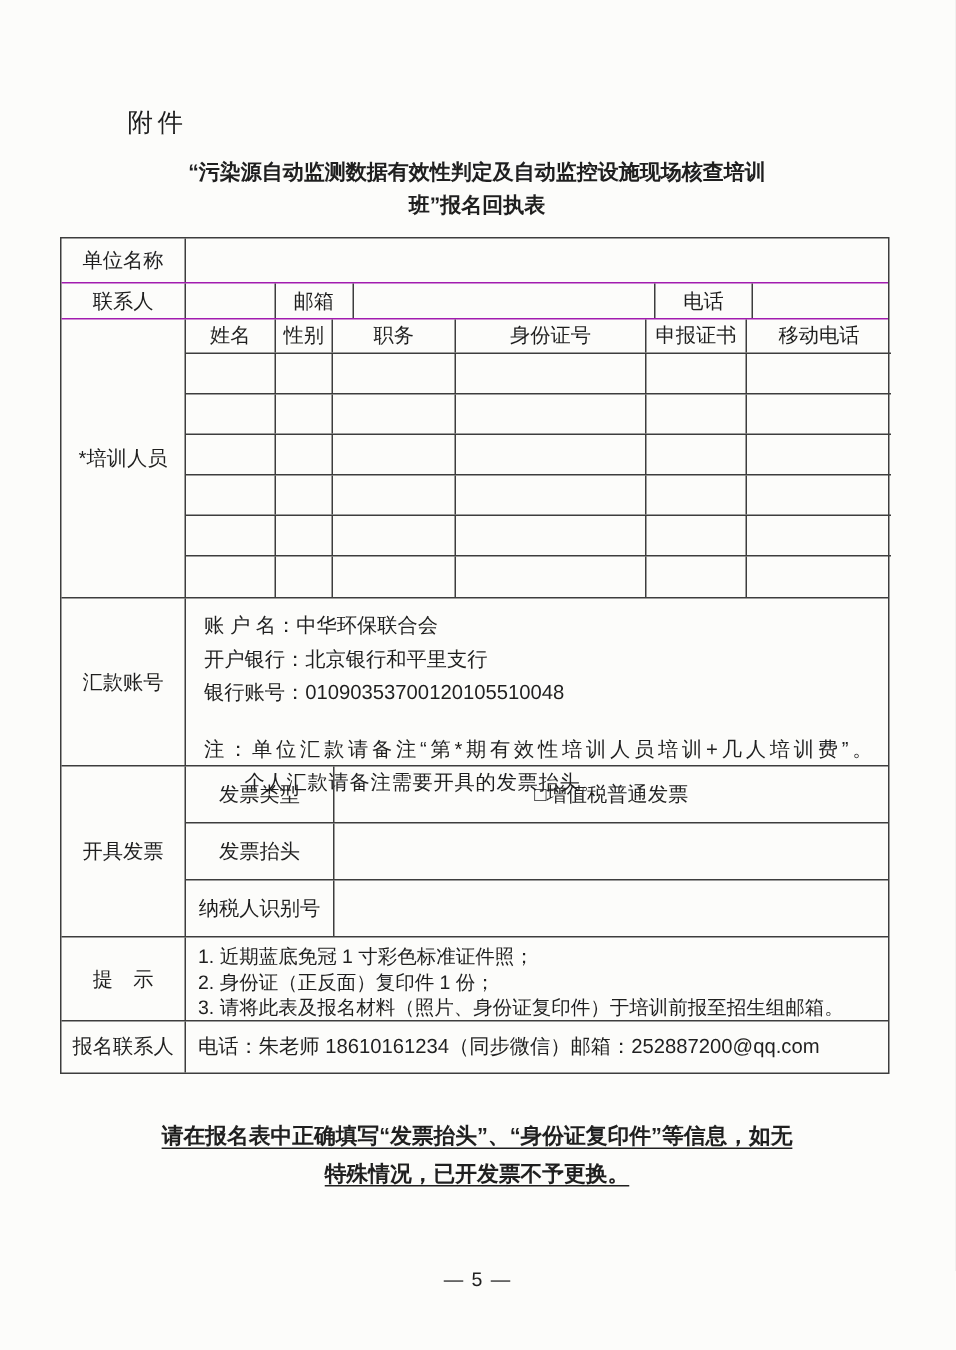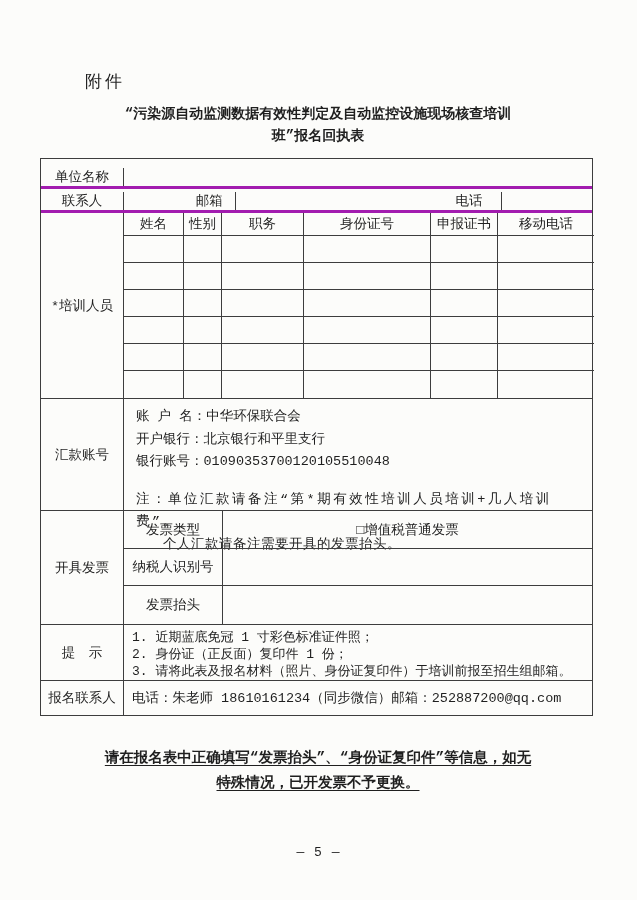--- a/index.html
+++ b/index.html
@@ -4,21 +4,21 @@
 <style>
   * { margin: 0; padding: 0; box-sizing: border-box; }
   html, body { background: #e8e8e6; }
   .page {
     position: relative;
     width: 637px;
     height: 900px;
     margin: 0 auto;
     background: #fcfcfa;
     color: #1f1f1f;
-    font-family: Liberation Mono, monospace;
+    font-family: Liberation Sans, sans-serif;
     overflow: hidden;
     padding-left: 48px;
   }
   .attachment {
     position: absolute;
     left: 85px; top: 70px;
     font-size: 17px;
     letter-spacing: 3px;
   }
   .doc-title {
@@ -30,21 +30,21 @@
     font-size: 14px;
     line-height: 1.6;
   }
   .form-table {
     position: absolute;
     left: 40px; top: 158px;
     width: 553px;
     border: 1.4px solid #3d3d3d;
     font-size: 13.5px;
   }
-  .trow { display: flex; border-bottom: 3px solid #a21caf; align-items: flex-end; }
+  .trow { display: flex; border-bottom: 1px solid #a21caf; }
   .trow:last-child, .section:last-child { border-bottom: none; }
   .section { display: flex; border-bottom: 1px solid #3d3d3d; align-items: stretch; }
   .cell {
     border-right: 1px solid #3d3d3d;
     display: flex; align-items: center; justify-content: center;
     text-align: center;
   }
   .cell.last { border-right: none; }
   .label-col { width: 83px; flex: 0 0 83px; }
   .fill { flex: 1; }
@@ -212,26 +212,26 @@
       </div>
     </div>
 
     <div class="section">
       <div class="side-label">开具发票</div>
       <div class="section-body">
         <div class="body-row h38">
           <div class="cell inv-label">发票类型</div>
           <div class="cell fill last">□增值税普通发票</div>
         </div>
+        <div class="body-row h38">
+          <div class="cell inv-label">发票抬头</div>
+          <div class="cell fill last"></div>
+        </div>
         <div class="body-row h37">
           <div class="cell inv-label">纳税人识别号</div>
-          <div class="cell fill last"></div>
-        </div>
-        <div class="body-row h38">
-          <div class="cell inv-label">发票抬头</div>
           <div class="cell fill last"></div>
         </div>
       </div>
     </div>
 
     <div class="section tips-height">
       <div class="side-label">提　示</div>
       <div class="tips-body fill">
         <div>1. 近期蓝底免冠 1 寸彩色标准证件照；</div>
         <div>2. 身份证（正反面）复印件 1 份；</div>

